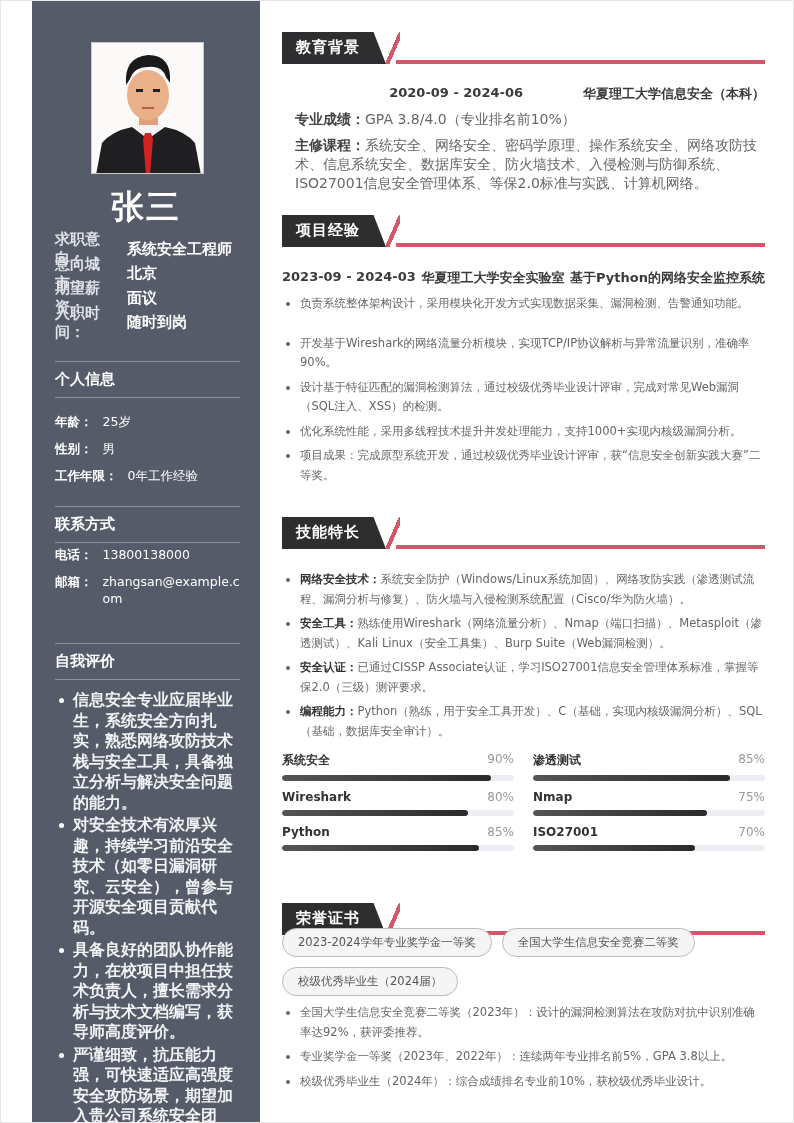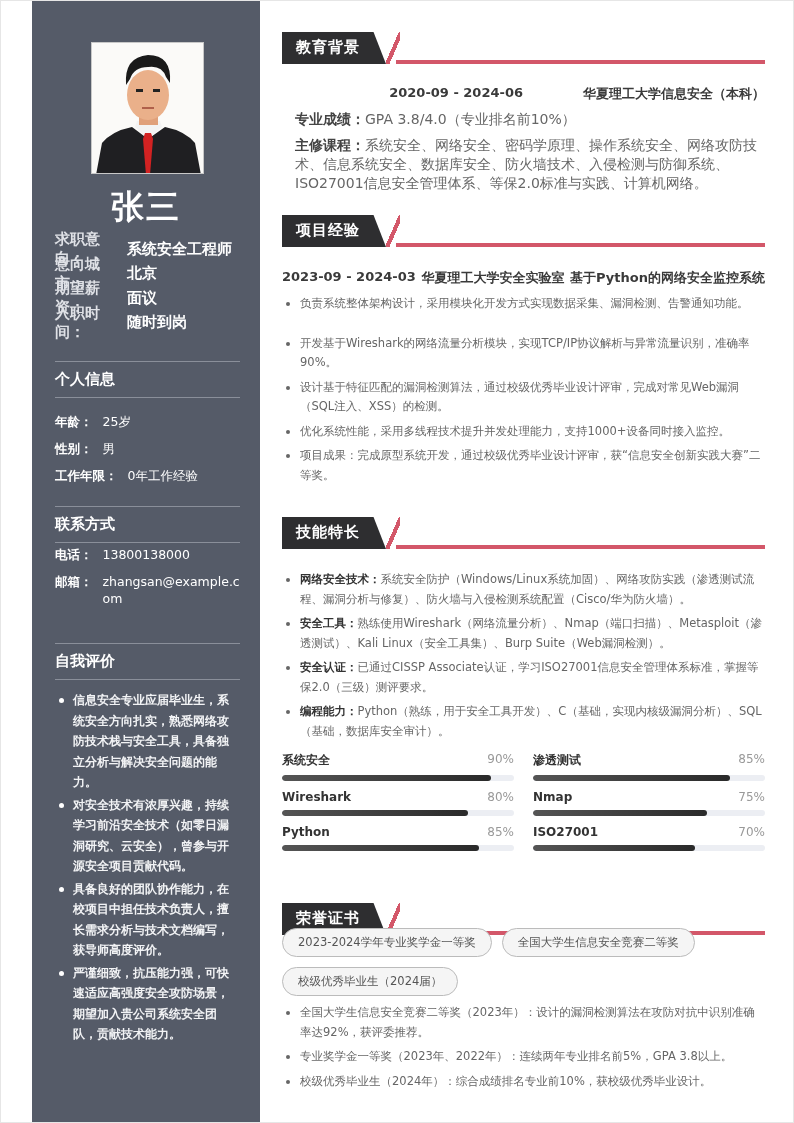--- a/index.html
+++ b/index.html
@@ -13,21 +13,21 @@
   .intent { position: absolute; left: 23px; top: 236px; width: 190px; }
   .intent .row { display: flex; height: 24.5px; align-items: center; font-size: 15px; font-weight: bold; }
   .intent .lbl { color: #dfe1e6; width: 72px; }
   .intent .val { color: #fff; }
   .side-sec { position: absolute; left: 23px; width: 185px; }
   .side-sec .hdr { border-top: 1px solid #8a8f9a; border-bottom: 1px solid #8a8f9a; height: 37px; display: flex; align-items: center; font-size: 15px; font-weight: bold; color: #fff; }
   .side-sec .kv { display: flex; font-size: 12.5px; margin-top: 10px; line-height: 17px; }
   .side-sec .kv .k { color: #ffffff; font-weight: bold; white-space: nowrap; margin-right: 10px; }
   .side-sec .kv .v { color: #fff; word-break: break-all; }
   .eval-list { list-style: none; margin-top: 10px; }
-  .eval-list li { position: relative; padding-left: 18px; font-size: 12px; font-weight: bold; line-height: 20.5px; color: #f2f3f5; margin-bottom: 2px; }
+  .eval-list li { position: relative; padding-left: 18px; font-size: 16px; font-weight: bold; line-height: 20.5px; color: #f2f3f5; margin-bottom: 2px; }
   .eval-list li::before { content: ""; position: absolute; left: 4px; top: 8px; width: 5px; height: 5px; border-radius: 50%; background: #fff; }
   .sec-hdr { position: absolute; left: 281px; width: 483px; height: 32px; }
   .sec-hdr .tab { position: absolute; left: 0; top: 0; height: 32px; width: 104px; background: #2e2e30; clip-path: polygon(0 0, 88% 0, 100% 100%, 0 100%); }
   .sec-hdr .tab span { position: absolute; left: 14px; top: 6px; font-size: 15px; font-weight: bold; color: #fff; letter-spacing: 1px; }
   .sec-hdr .slash { position: absolute; left: 104px; top: 0; width: 14px; height: 32px; background: linear-gradient(to bottom right, transparent 46%, #d35769 46%, #d35769 62%, transparent 62%); }
   .sec-hdr .line { position: absolute; left: 114px; right: 0; bottom: 0; height: 4px; background: #d35769; }
   .edu-top { position: absolute; left: 281px; top: 84px; width: 483px; display: flex; justify-content: flex-end; font-size: 13px; font-weight: bold; color: #3a3a3a; }
   .para { position: absolute; left: 294px; width: 483px; font-size: 14px; line-height: 19px; color: #666; }
   .para b { color: #444; }
   .proj-top { position: absolute; left: 281px; top: 268px; width: 483px; display: flex; justify-content: space-between; font-size: 13px; font-weight: bold; color: #3a3a3a; }
@@ -152,21 +152,21 @@
   </div>
   <div class="proj-top">
     <span>2023-09 - 2024-03</span>
     <span>华夏理工大学安全实验室</span>
     <span>基于Python的网络安全监控系统</span>
   </div>
   <ul class="blist" style="top:293px;">
     <li style="margin-bottom:20px;">负责系统整体架构设计，采用模块化开发方式实现数据采集、漏洞检测、告警通知功能。</li>
     <li>开发基于Wireshark的网络流量分析模块，实现TCP/IP协议解析与异常流量识别，准确率90%。</li>
     <li>设计基于特征匹配的漏洞检测算法，通过校级优秀毕业设计评审，完成对常见Web漏洞（SQL注入、XSS）的检测。</li>
-    <li>优化系统性能，采用多线程技术提升并发处理能力，支持1000+设备同时接入监控。</li>
+    <li>优化系统性能，采用多线程技术提升并发处理能力，支持1000+实现内核级漏洞分析。</li>
     <li>项目成果：完成原型系统开发，通过校级优秀毕业设计评审，获“信息安全创新实践大赛”二等奖。</li>
   </ul>
 
   <div class="sec-hdr" style="top:516px;">
     <div class="tab">
         <span>技能特长</span>
       </div>
     <div class="slash"></div>
     <div class="line"></div>
   </div>

